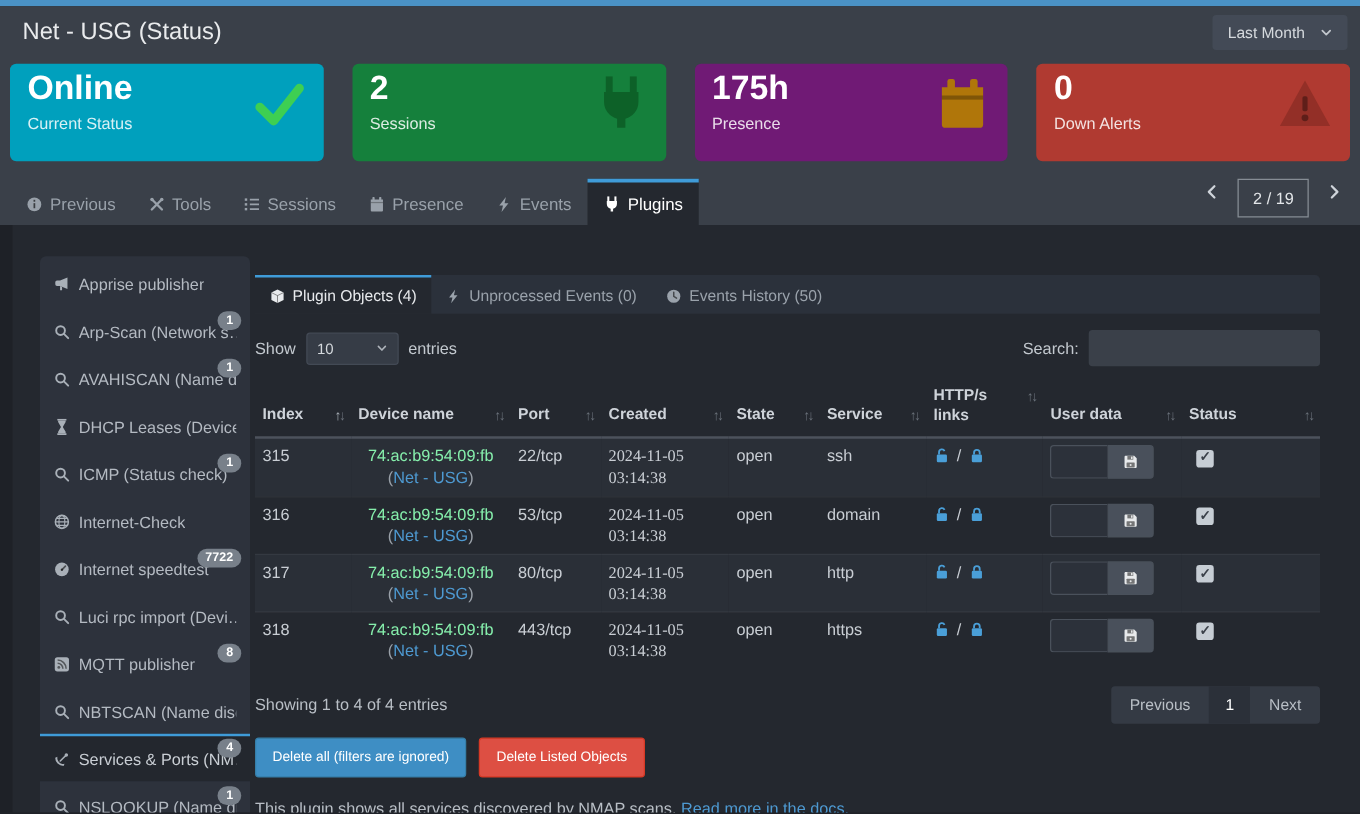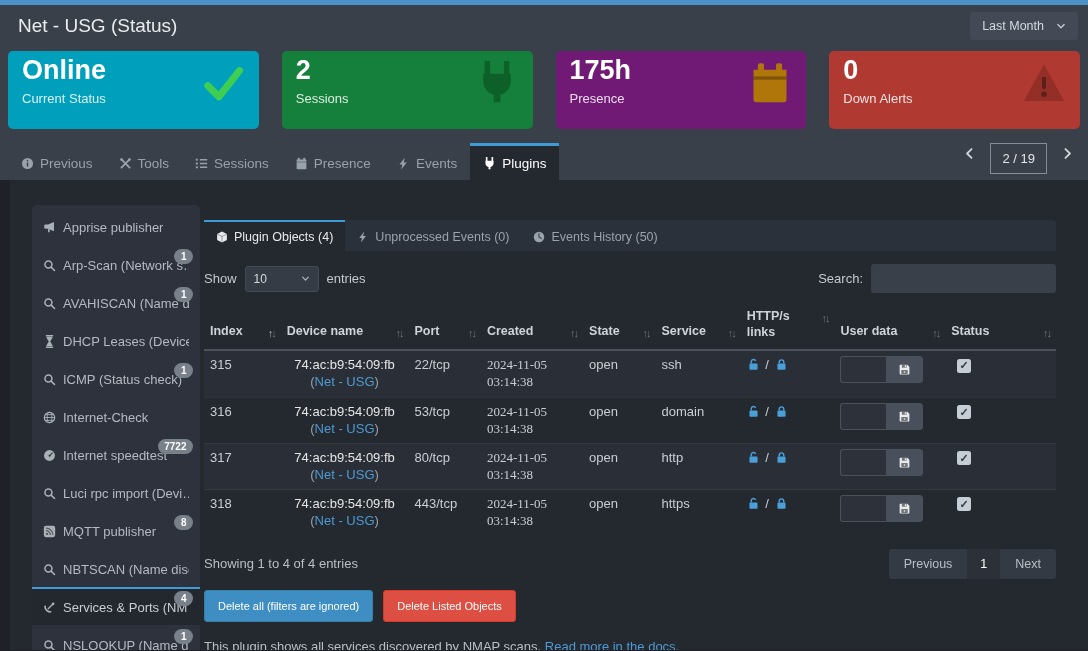--- a/index.html
+++ b/index.html
@@ -51,21 +51,21 @@
 
   table { width:100%; border-collapse:collapse; font-size:13px; color:#c9ced4; table-layout:fixed; }
   th { font-weight:700; color:#ced3d9; text-align:left; padding:6px 6px 9px; vertical-align:bottom; border-bottom:2px solid #4c525c; font-size:12.5px; line-height:1.25; cursor:pointer; }
   .sort { float:right; color:#6b727b; font-size:11px; letter-spacing:-2px; margin-left:3px; margin-top:3px; }
   .sort i { font-style:normal; }
   th.sorted .sort i:first-child { color:#aab1b9; }
   td { padding:5px 6px 6px; vertical-align:top; line-height:1.32; }
   tbody tr { border-top:1px solid rgba(255,255,255,.05); }
   tbody tr:nth-child(odd) { background:#2a2f37; }
   .col-device { text-align:center; }
-  .mac { color:#e5e5e5; }
+  .mac { color:#86efac; }
   .devlink { color:#9aa1a9; }
   .devlink a { color:#4e9ad2; text-decoration:none; }
   .created { display:inline-block; max-width:80px;font-family:Liberation Serif, serif; }
   .links-cell a { color:#4a9fd8; text-decoration:none; display:inline-block; }
   .links-cell .icon { font-size:13px; vertical-align:-2px; }
   .links-sep { color:#c9ced4; margin:0 2px; }
   .userdata { display:flex; }
   .ud-input { width:46px; height:27px; background:#2c313a; border:1px solid #4a515b; border-right:none; border-radius:3px 0 0 3px; color:#d5d9dd; padding:0 5px; font-size:12px; outline:none; }
   .ud-save { width:37px; height:27px; background:#49505b; border:1px solid #4a515b; border-radius:0 3px 3px 0; display:flex; align-items:center; justify-content:center; color:#e8eaec; font-size:13px; cursor:pointer; }
   .checkbox { width:14px; height:14px; background:#c6cdd4; border-radius:2.5px; display:inline-flex; align-items:center; justify-content:center; color:#3a4049; font-size:11px; font-weight:700; margin-left:6px; cursor:pointer; }

